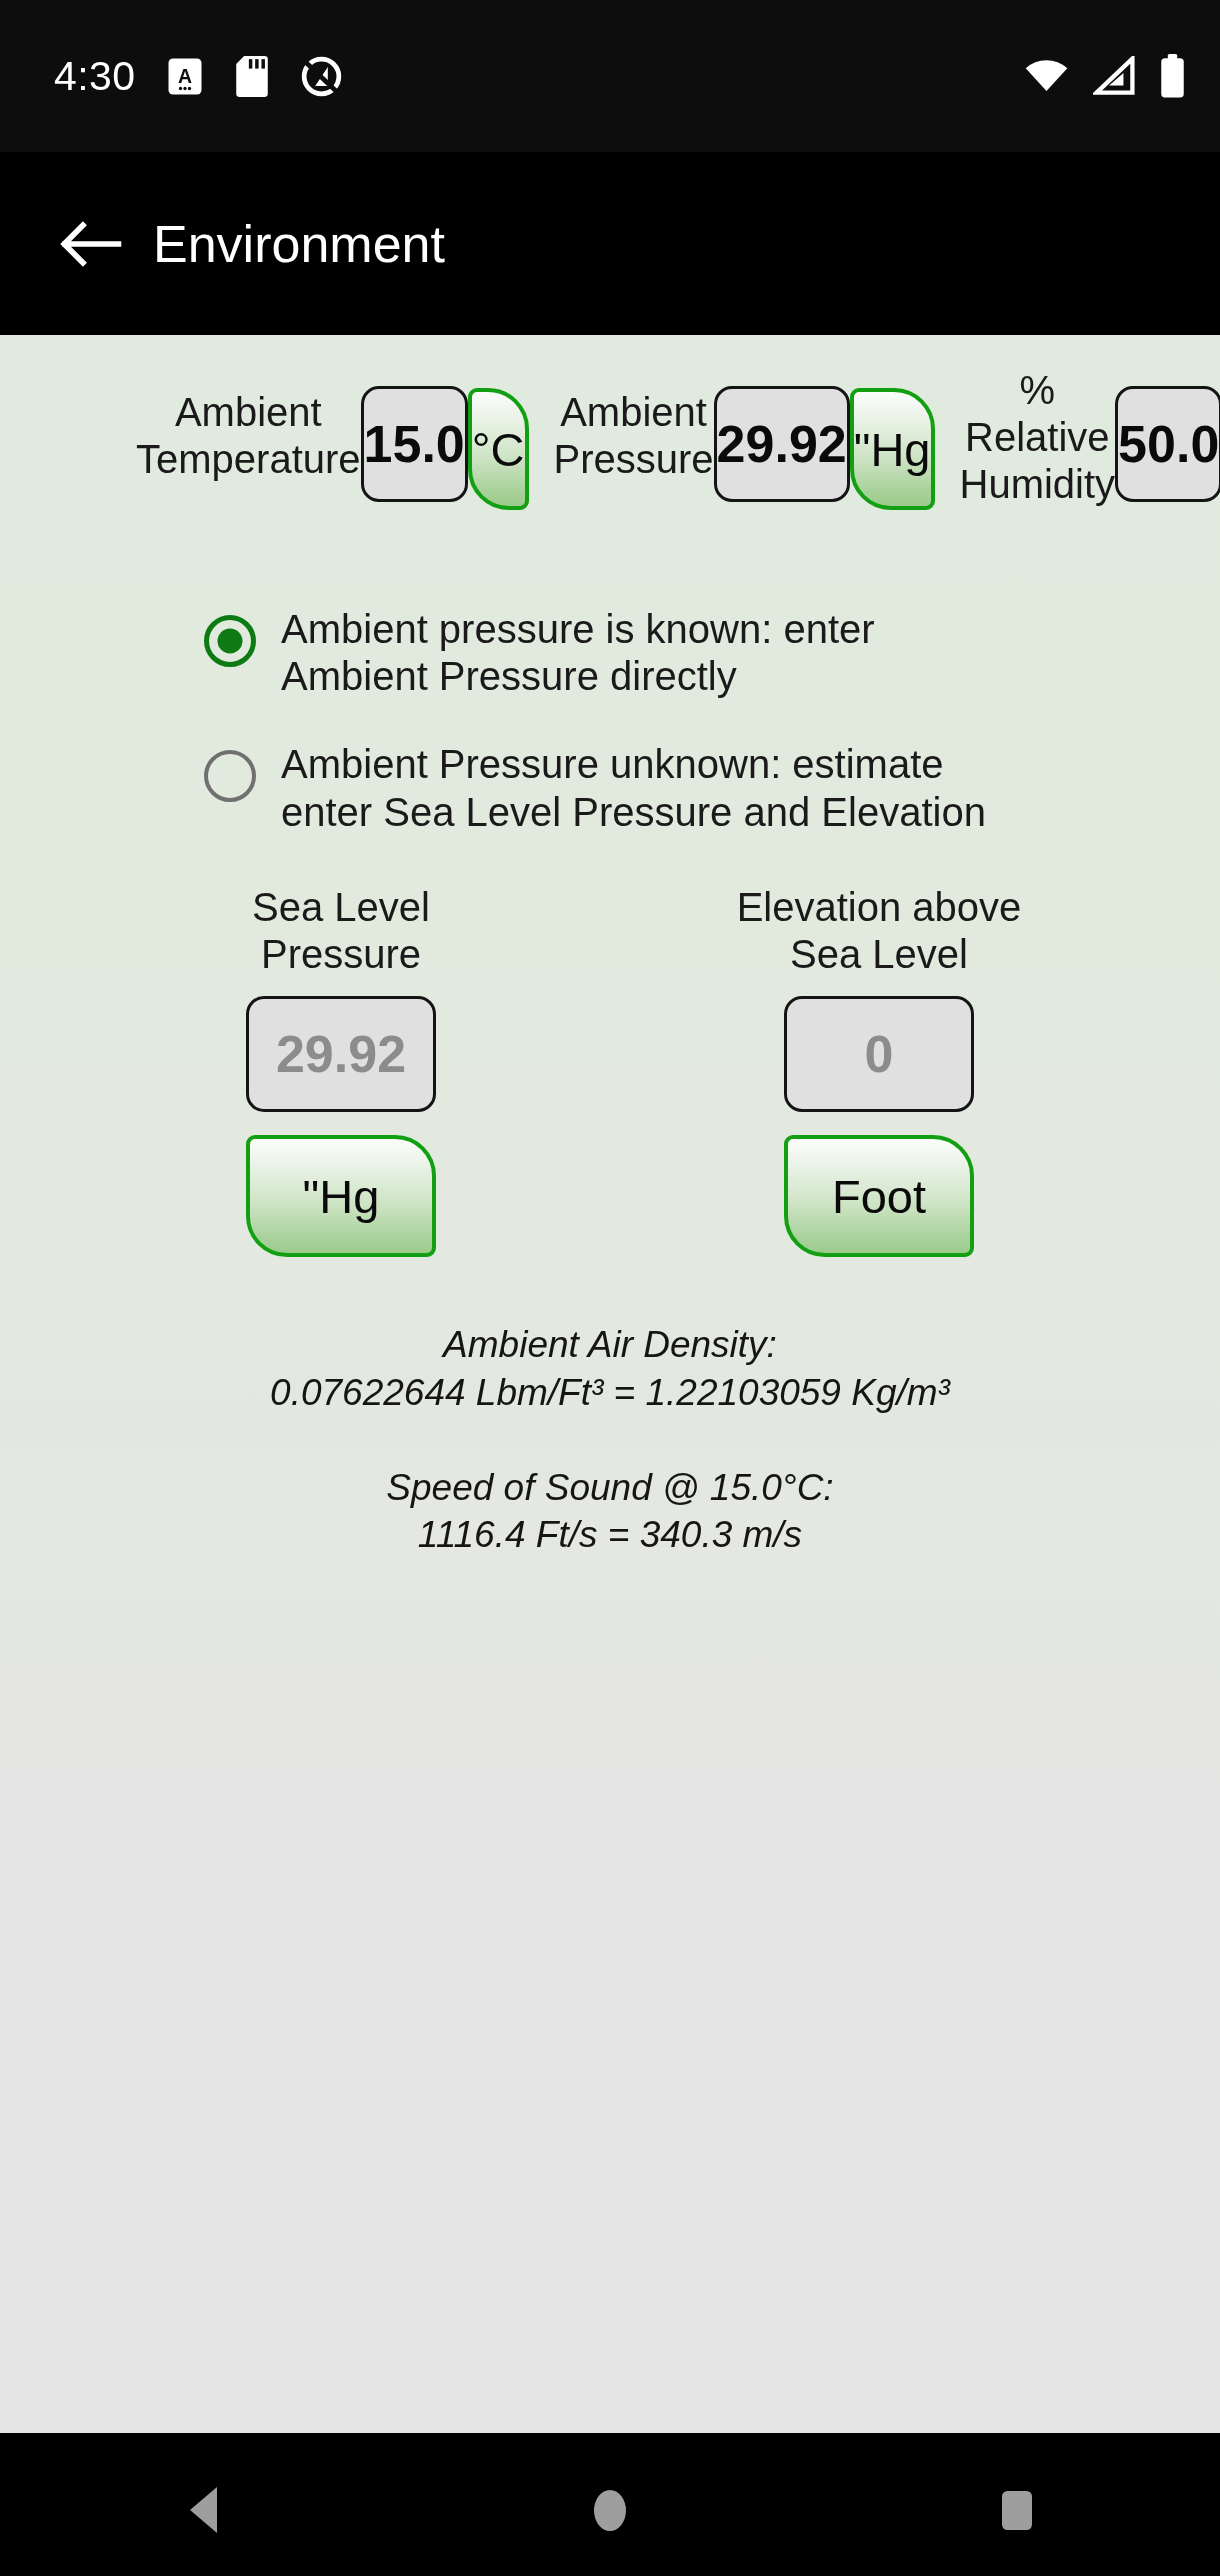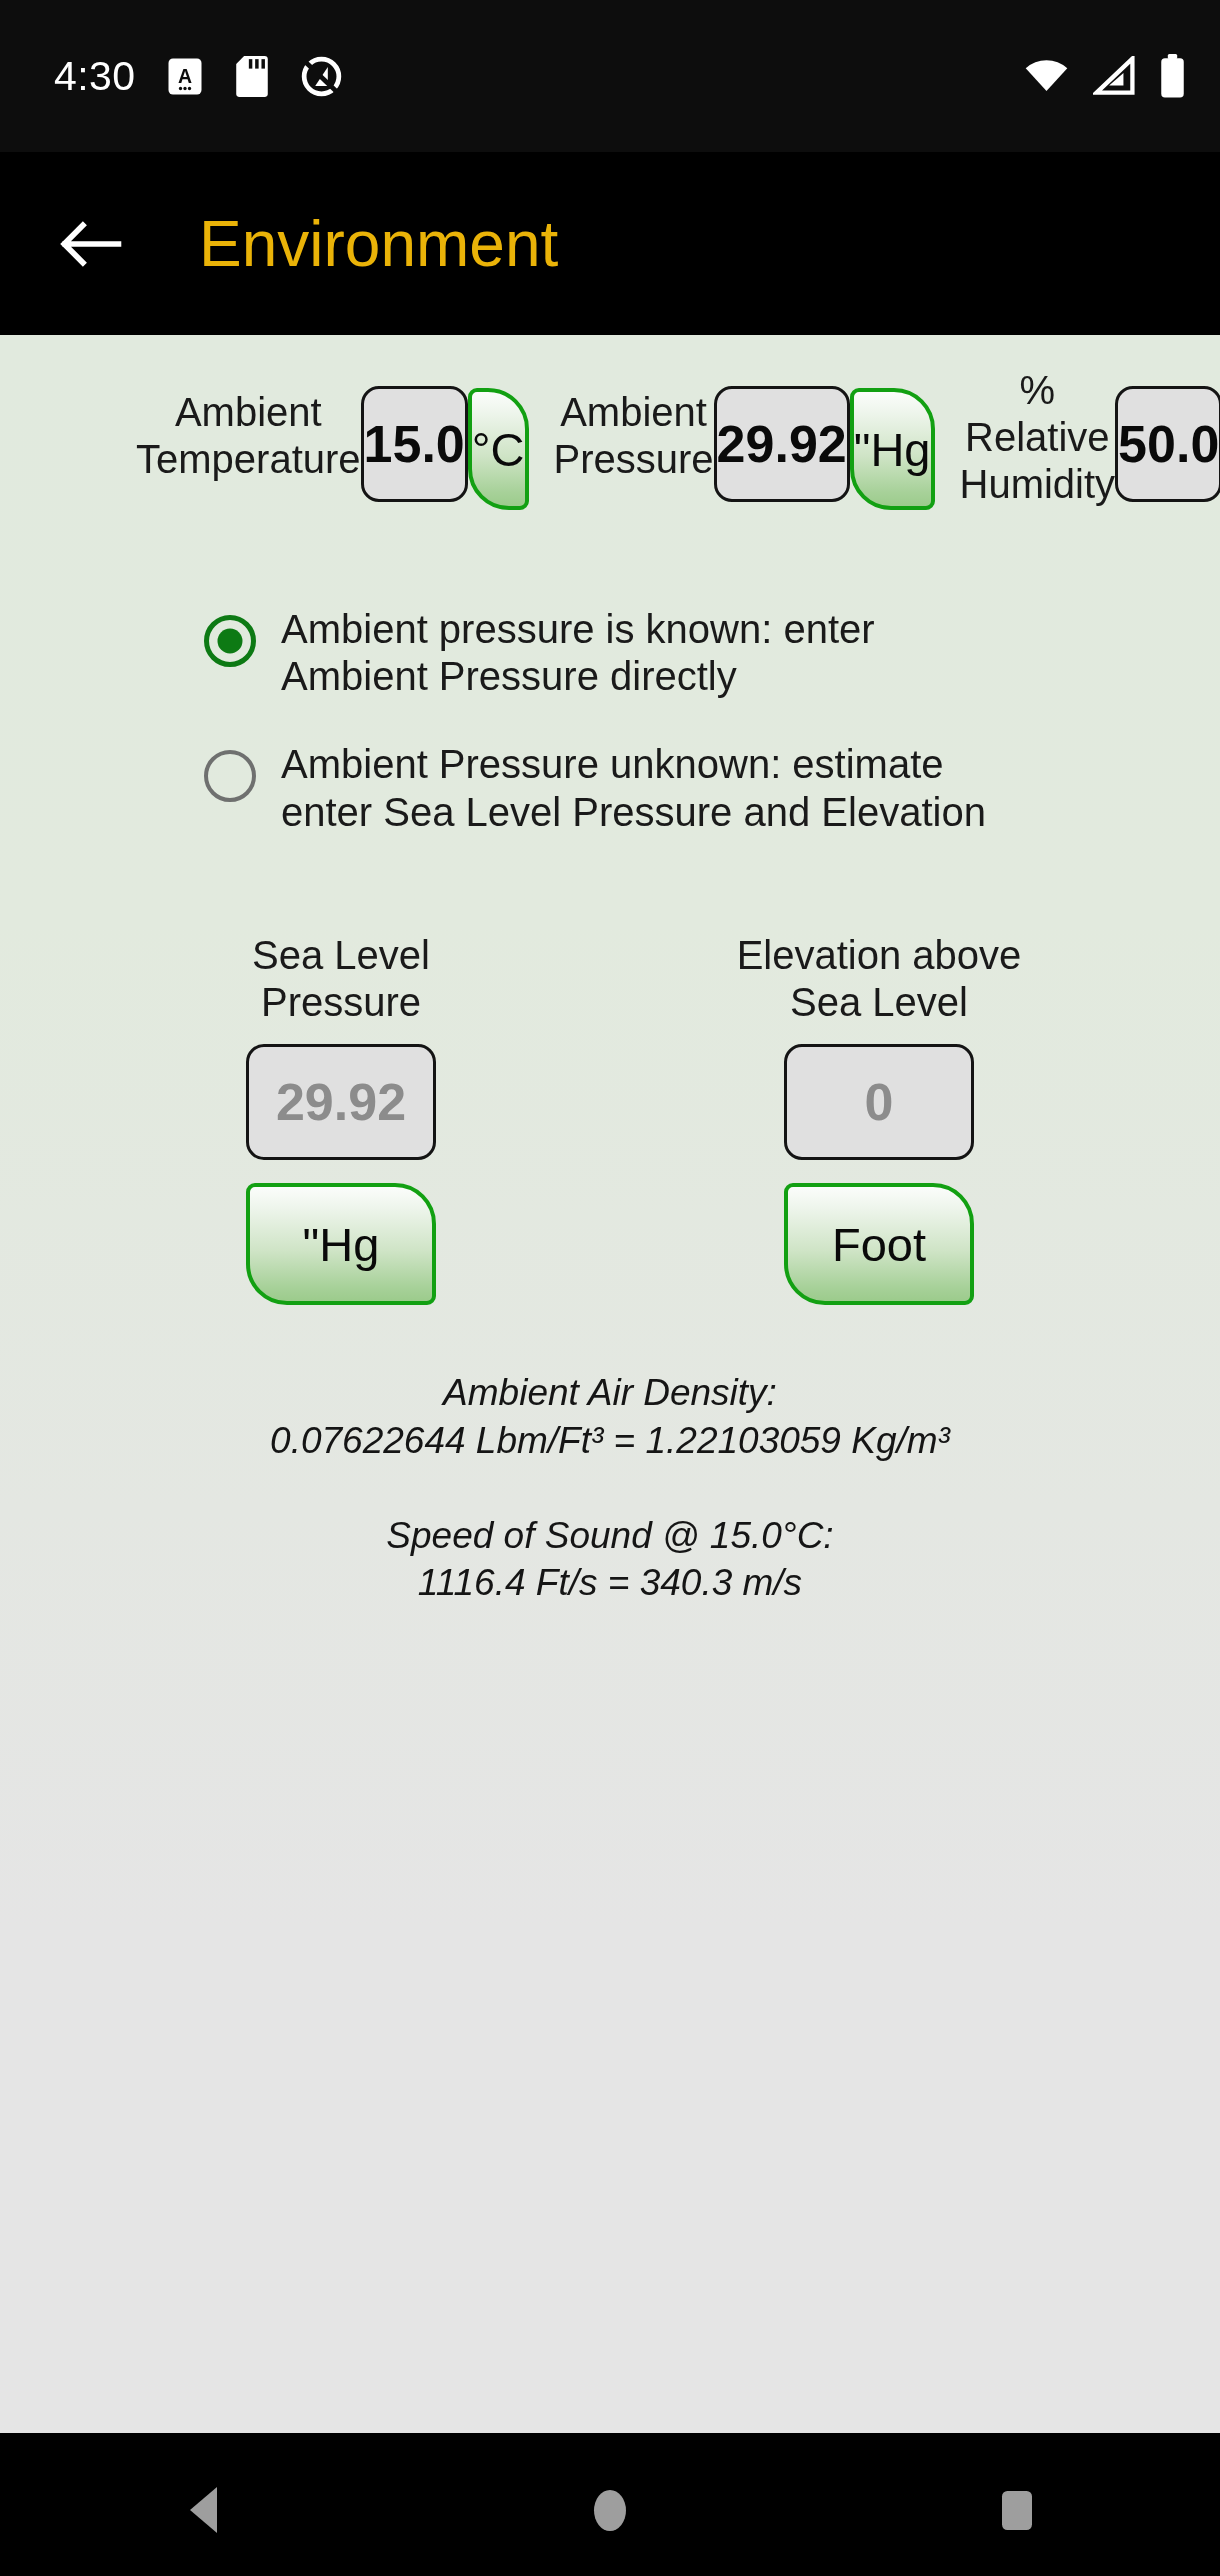--- a/index.html
+++ b/index.html
@@ -60,23 +60,23 @@
   }
   .back-btn {
     width: 86px;
     height: 86px;
     display: flex;
     align-items: center;
     justify-content: center;
     cursor: pointer;
   }
   .app-title {
-    color: #eab308;
-    font-size: 64px;
-    margin-left: 66px;
+    color: #ffffff;
+    font-size: 52px;
+    margin-left: 20px;
     white-space: nowrap;
   }
 
   
   .content {
     flex: 1 1 auto;
     position: relative;
     background: linear-gradient(to bottom, #e1eade 0%, #e2eade 28%, #e4e7e2 56%, #e5e5e5 76%, #e5e5e5 100%);
     padding: 0 36px;
     overflow: hidden;
@@ -181,21 +181,21 @@
   .radio-label {
     font-size: 40px;
     line-height: 1.18;
     color: #1a1a1a;
     white-space: pre-line;
   }
 
   
   .sea-row {
     display: flex;
-    margin-top: 96px;
+    margin-top: 48px;
     padding-left: 54px;
     padding-right: 54px;
     gap: 36px;
   }
   .sea-col {
     flex: 1 1 0;
     display: flex;
     flex-direction: column;
     align-items: center;
   }

